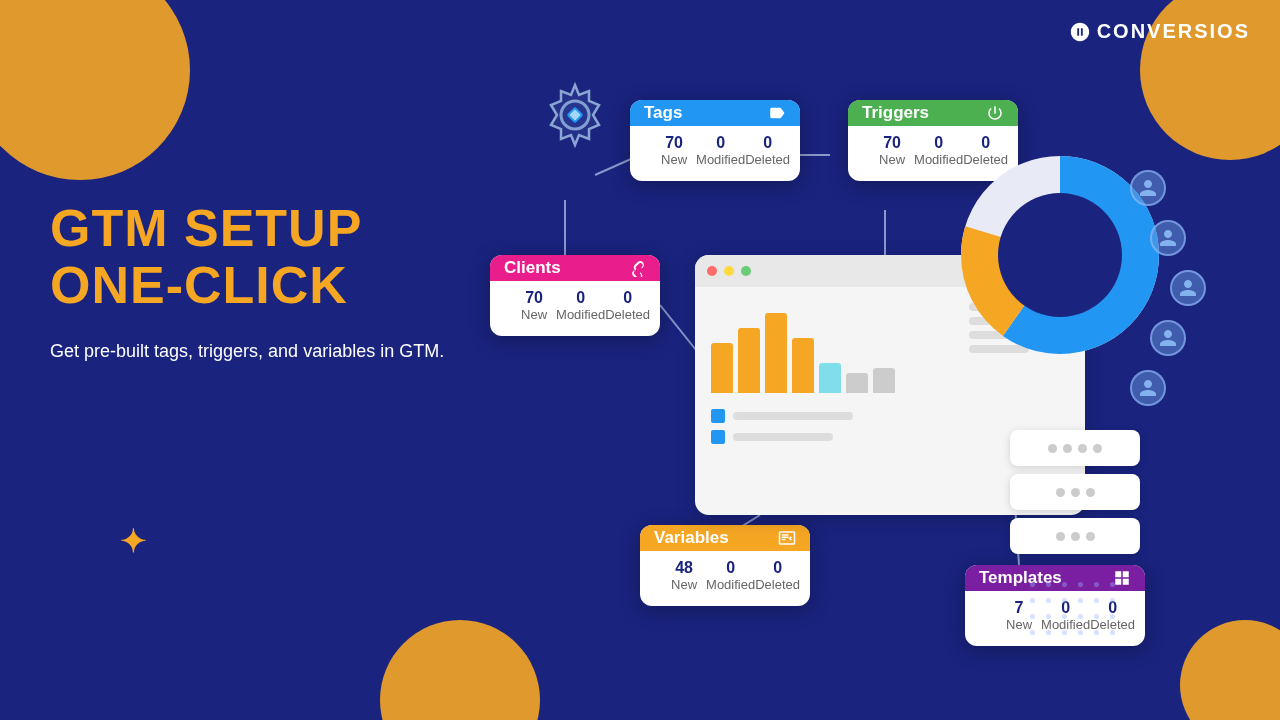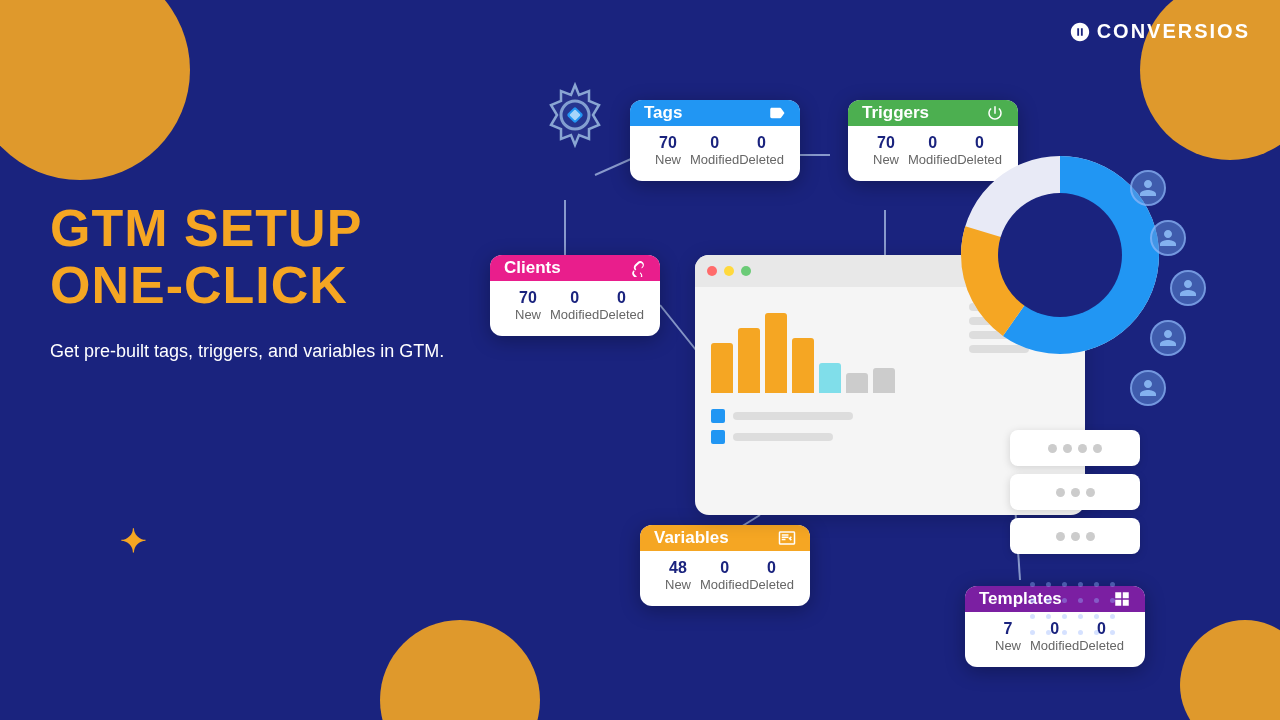--- a/index.html
+++ b/index.html
@@ -120,21 +120,21 @@
       padding: 3px 14px;
       color: white;
       font-weight: 700;
       font-size: 17px;
     }
     .info-card .card-body {
       padding: 8px 10px 10px;
     }
     .info-card .stats-row {
       display: flex;
-      justify-content: center;
+      justify-content: flex-end;
       margin-bottom: 4px;
     }
     .info-card .stat-num {
       font-size: 16px;
       font-weight: 700;
       color: #1a237e;
       text-align: center;
     }
     .info-card .stat-label {
       font-size: 13px;
@@ -172,21 +172,21 @@
 
     
     .card-variables {
       top: 525px;
       left: 640px;
     }
     .card-variables .card-header { background: #f5a623; }
 
     
     .card-templates {
-      top: 586px;
+      top: 565px;
       left: 965px;
     }
     .card-templates .card-header { background: #7b1fa2; }
 
     
     .gear-container {
       position: absolute;
       top: 75px;
       left: 535px;
     }

